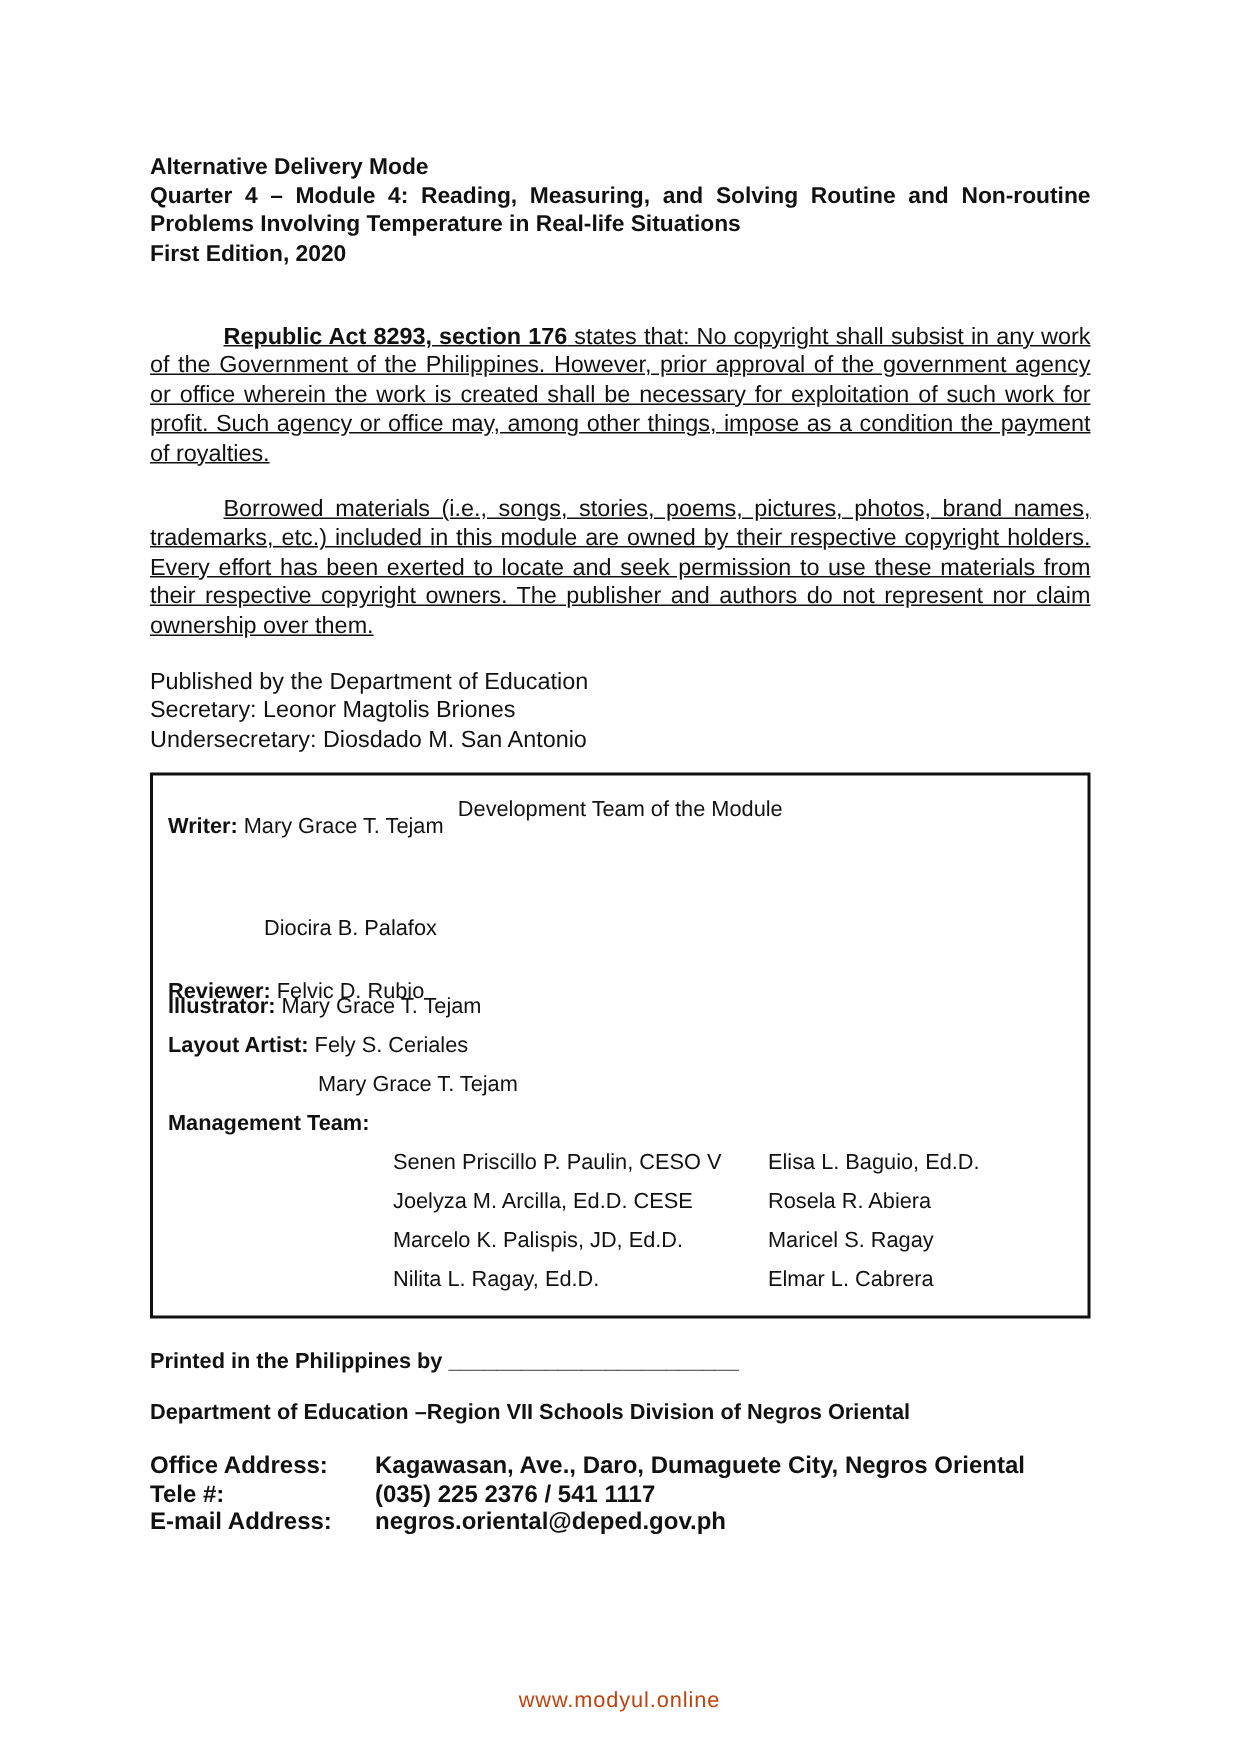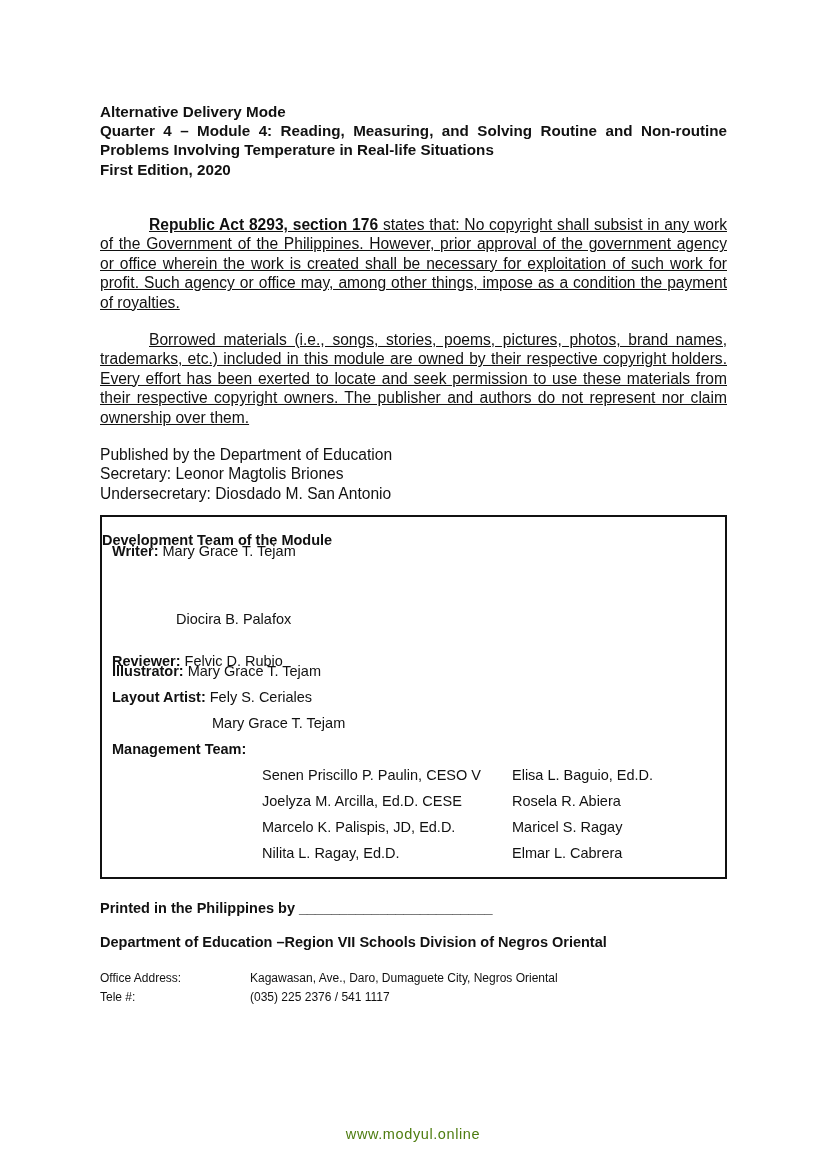--- a/index.html
+++ b/index.html
@@ -6,29 +6,29 @@
   body { width: 826px; height: 1169px; position: relative; overflow: hidden;
          font-family: "Liberation Sans", sans-serif; color: #111111; }
   .abs { position: absolute; }
   .hdr { left: 100px; width: 627px; font-weight: bold; font-size: 15.2px; line-height: 19.2px; }
   .hdr div { margin: 0; }
   .just { text-align: justify; text-align-last: left; }
   .para { left: 100px; width: 627px; font-size: 15.6px; line-height: 19.4px; text-decoration: underline; }
   .indent { text-indent: 49px; }
   .pub { left: 100px; font-size: 15.6px; line-height: 19.4px; }
   .box { left: 100px; top: 515px; width: 623px; height: 360px; border: 2px solid #111; }
-  .box .title { position: absolute; top: 15px; left: 0; right: 0; text-align: left;
-                font-weight: bold; font-size: 14.5px; }
+  .box .title { position: absolute; top: 15px; left: 0; right: 0; text-align: center;
+                font-weight: normal; font-size: 14.5px; }
   .row { position: absolute; left: 10px; font-size: 14.5px; white-space: nowrap; }
   .row b { font-weight: bold; }
   .mgmt { position: absolute; font-size: 14.5px; white-space: nowrap; }
   .bold15 { font-weight: bold; font-size: 14.5px; left: 100px; white-space: nowrap; }
-  .contact { left: 100px; font-size: 12px; line-height: 18.5px; }
+  .contact { left: 100px; font-size: 16px; line-height: 18.5px; font-weight: bold; }
   .contact .lbl { display: inline-block; width: 150px; }
-  .watermark { left: 0; width: 826px; top: 1126px; text-align: center; color: #4d7c0f;
+  .watermark { left: 0; width: 826px; top: 1126px; text-align: center; color: #c2410c;
                font-size: 14.5px; letter-spacing: 0.6px; }
 </style>
 </head>
 <body>
 
 <div class="abs hdr" style="top:102px;">
   <div>Alternative Delivery Mode</div>
   <div class="just">Quarter 4 – Module 4: Reading, Measuring, and Solving Routine and Non-routine Problems Involving Temperature in Real-life Situations</div>
   <div>First Edition, 2020</div>
 </div>
@@ -86,15 +86,18 @@
 <div class="abs bold15" style="top:900px;">Printed in the Philippines by ________________________</div>
 <div class="abs bold15" style="top:934px;">Department of Education –Region VII Schools Division of Negros Oriental</div>
 
 <div class="abs contact" style="top:969px;">
   <div>
     <span class="lbl">Office Address:</span><span>Kagawasan, Ave., Daro, Dumaguete City, Negros Oriental</span>
   </div>
   <div>
     <span class="lbl">Tele #:</span><span>(035) 225 2376 / 541 1117</span>
   </div>
+  <div>
+    <span class="lbl">E-mail Address:</span><span>negros.oriental@deped.gov.ph</span>
+  </div>
 </div>
 
 <div class="abs watermark">www.modyul.online</div>
 
 </body></html>

